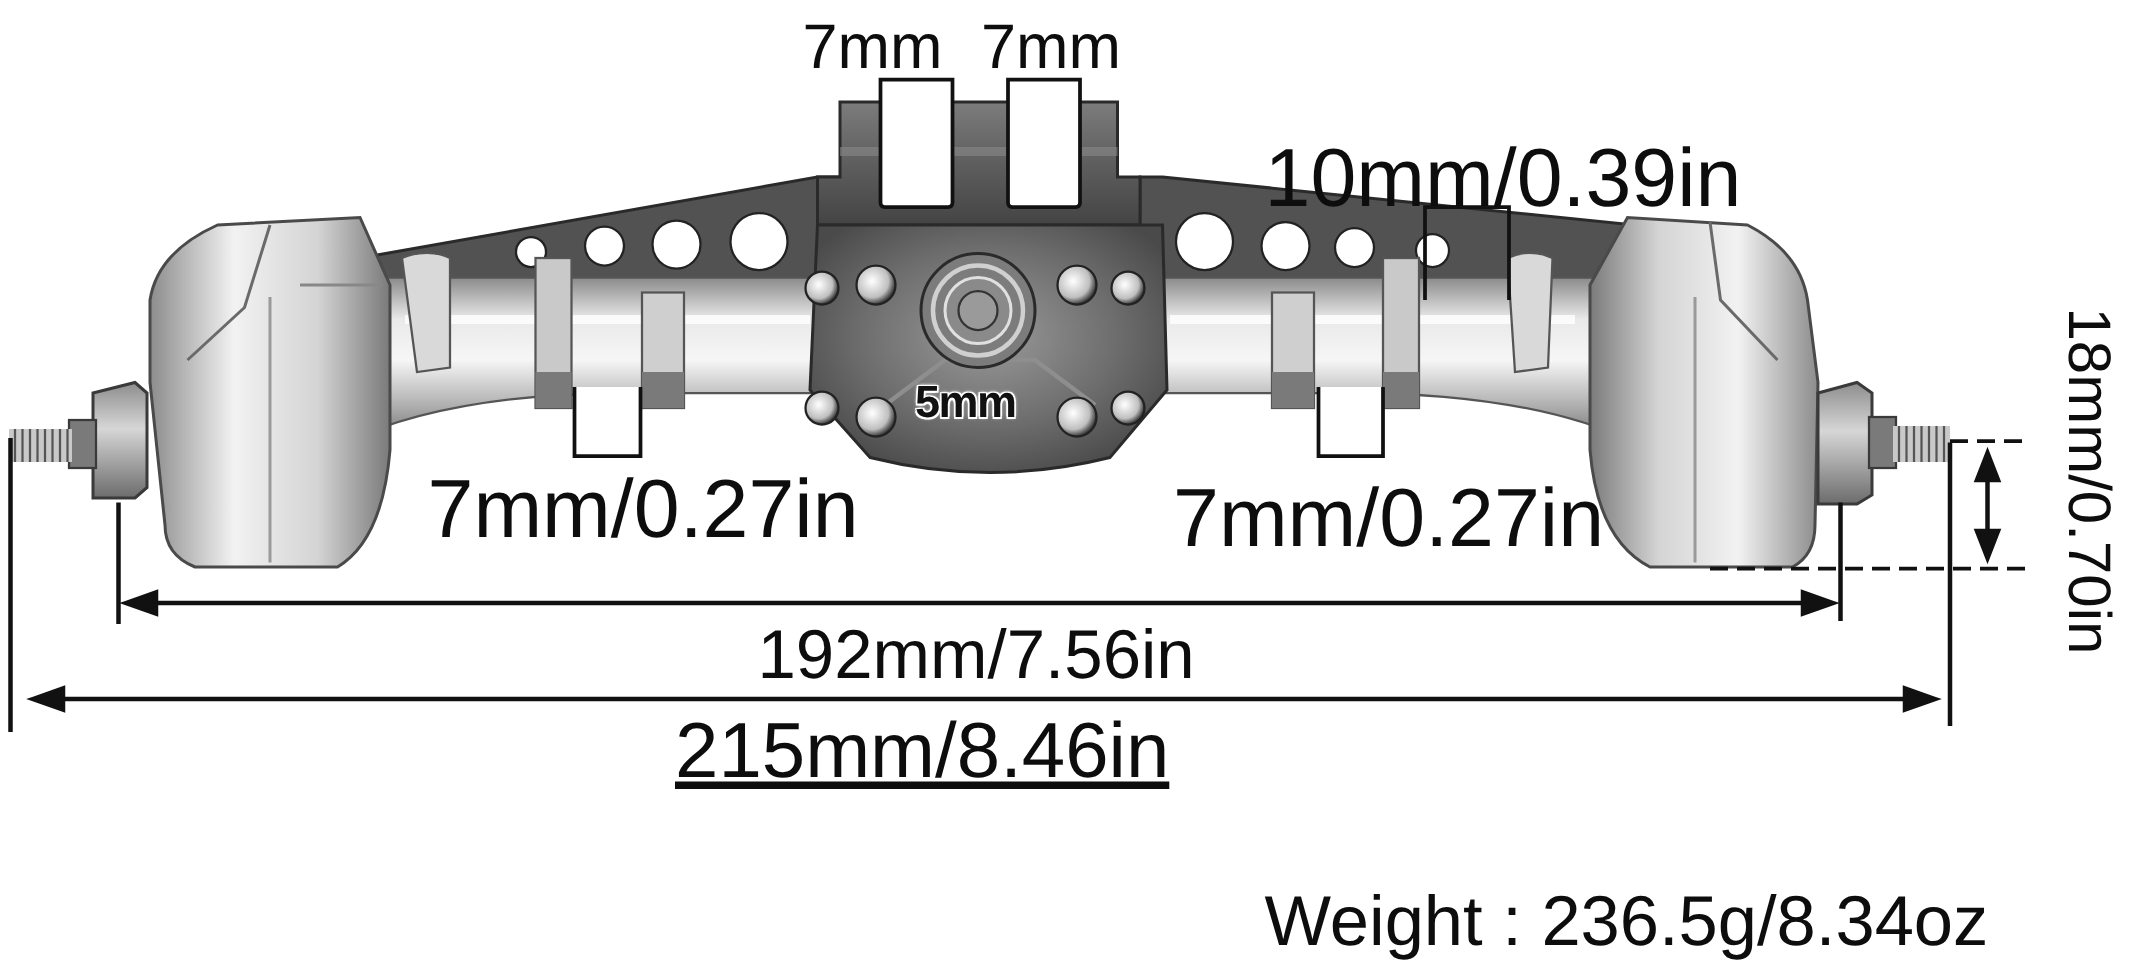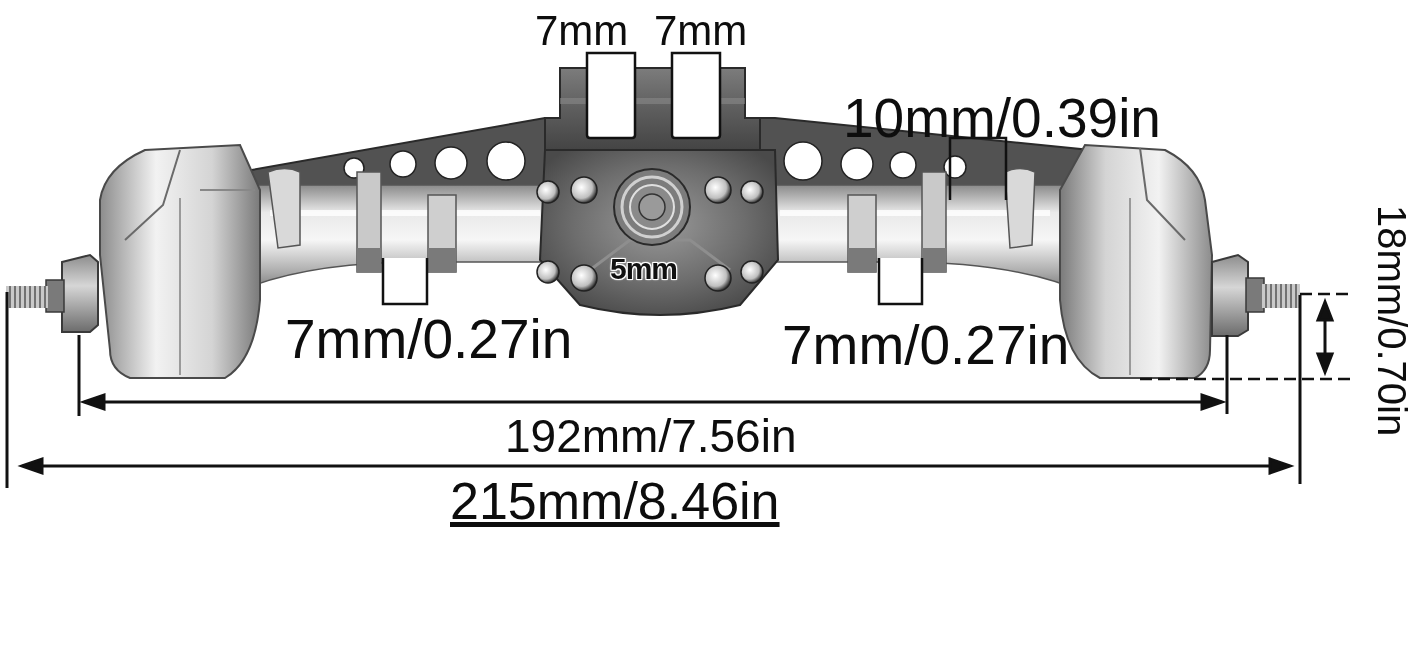--- a/index.html
+++ b/index.html
@@ -194,14 +194,15 @@
 
   <div class="lbl lbl-top" style="left:535px; top:10px;">7mm</div>
   <div class="lbl lbl-top" style="left:654px; top:10px;">7mm</div>
   <div class="lbl lbl-mid" style="left:843px; top:91px;">10mm/0.39in</div>
   <div class="lbl lbl-5mm" style="left:610px; top:254px;">5mm</div>
   <div class="lbl lbl-mid" style="left:285px; top:312px;">7mm/0.27in</div>
   <div class="lbl lbl-mid" style="left:782px; top:318px;">7mm/0.27in</div>
   <div class="lbl lbl-big" style="left:486px; top:413px;margin-left:19px;">192mm/7.56in</div>
   <div class="lbl lbl-huge" style="left:450px; top:475px;">215mm/8.46in</div>
   <div class="lbl lbl-vert" style="left:1412px; top:205px;">18mm/0.70in</div>
+  <div class="lbl lbl-weight" style="left:843px; top:590px;">Weight : 236.5g/8.34oz</div>
 
 </div>
 
 </body></html>

